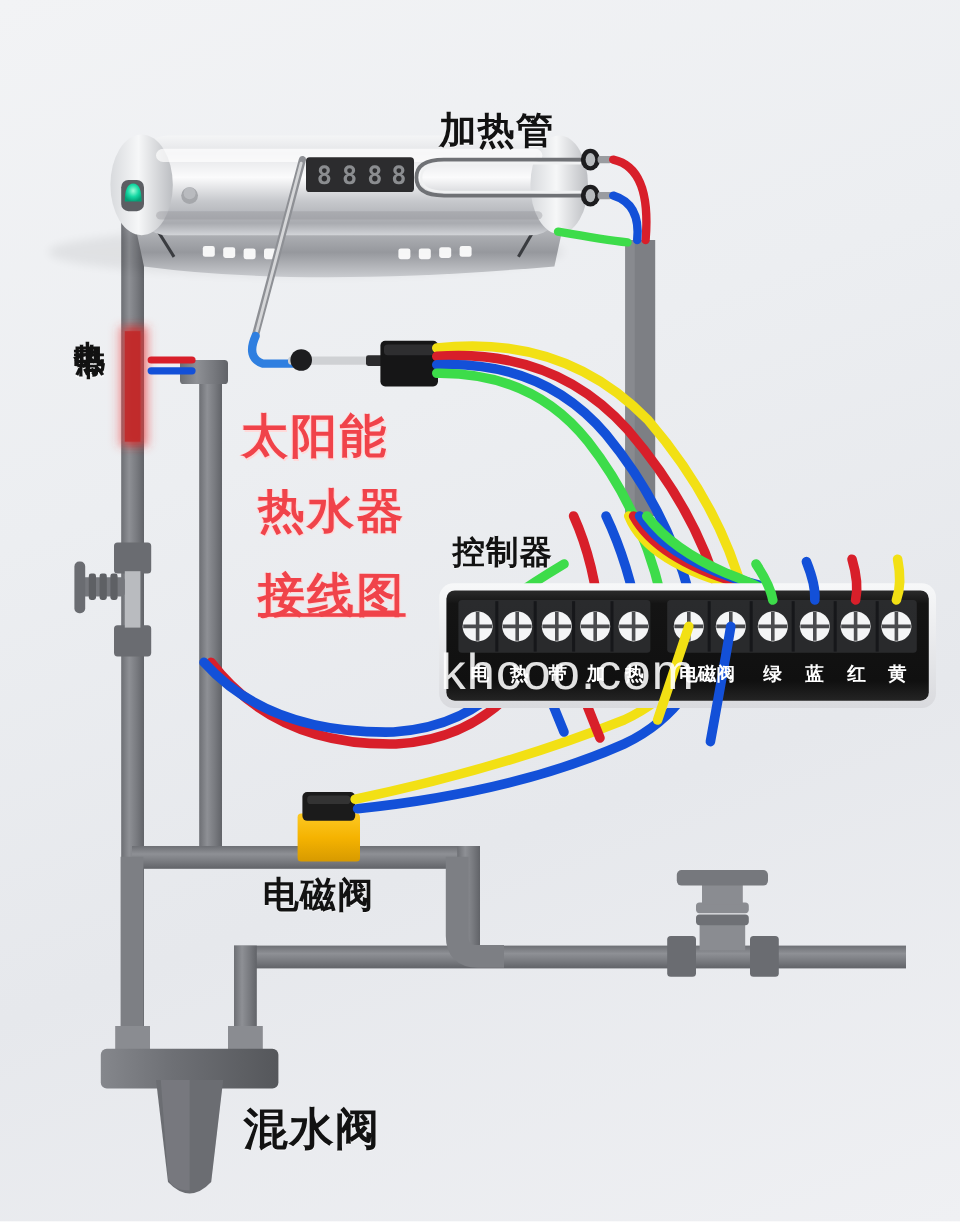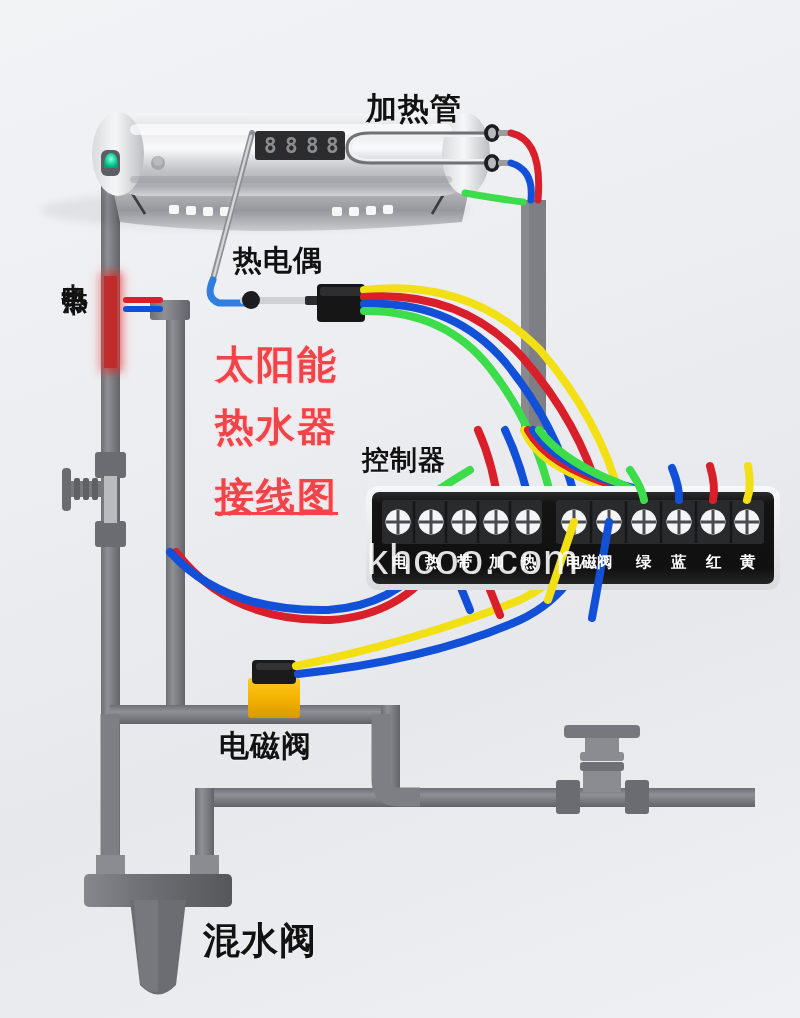--- a/index.html
+++ b/index.html
@@ -392,32 +392,31 @@
 
     <g>
       <rect x="101" y="150" width="19" height="26" rx="6" fill="#5c5e63"></rect>
       <path d="M104 168 Q104 153 111 153 Q118 153 118 168 Z" fill="url(#ledG)"></path>
     </g>
 
   </svg>
 
   <div class="lbl" style="left:366px; top:88px; font-size:31px;">加热管</div>
 
-  <div class="lbl" style="left:233px; top:241px; font-size:29px;">热电偶</div>
 
   <div class="lbl lbl-v" style="left:58px; top:263px; font-size:26px;">电热带</div>
 
-  <div class="lbl" style="left:362px; top:442px; font-size:27px;">控制器</div>
+  <div class="lbl" style="left:377px; top:442px; font-size:27px;">控制器</div>
 
   <div class="lbl" style="left:219px; top:726px; font-size:30px;">电磁阀</div>
 
 
   <div class="lbl" style="left:203px; top:916px; font-size:37px;">混水阀</div>
 
-  <div class="title-red" style="left:215px; top:334px;">太阳能</div>
+  <div class="title-red" style="left:201px; top:334px;">太阳能</div>
   <div class="title-red" style="left:215px; top:396px;text-align:right;">热水器</div>
   <div class="title-red" style="left:215px; top:466px;text-decoration:underline;">接线图</div>
 
   <div class="term-lbl" style="left:392px; top:552px;">电</div>
   <div class="term-lbl" style="left:425px; top:552px;">热</div>
   <div class="term-lbl" style="left:457px; top:552px;">带</div>
   <div class="term-lbl" style="left:489px; top:552px;">加</div>
   <div class="term-lbl" style="left:521px; top:552px;">热</div>
 
   <div class="term-lbl" style="left:566px; top:552px;">电磁阀</div>

